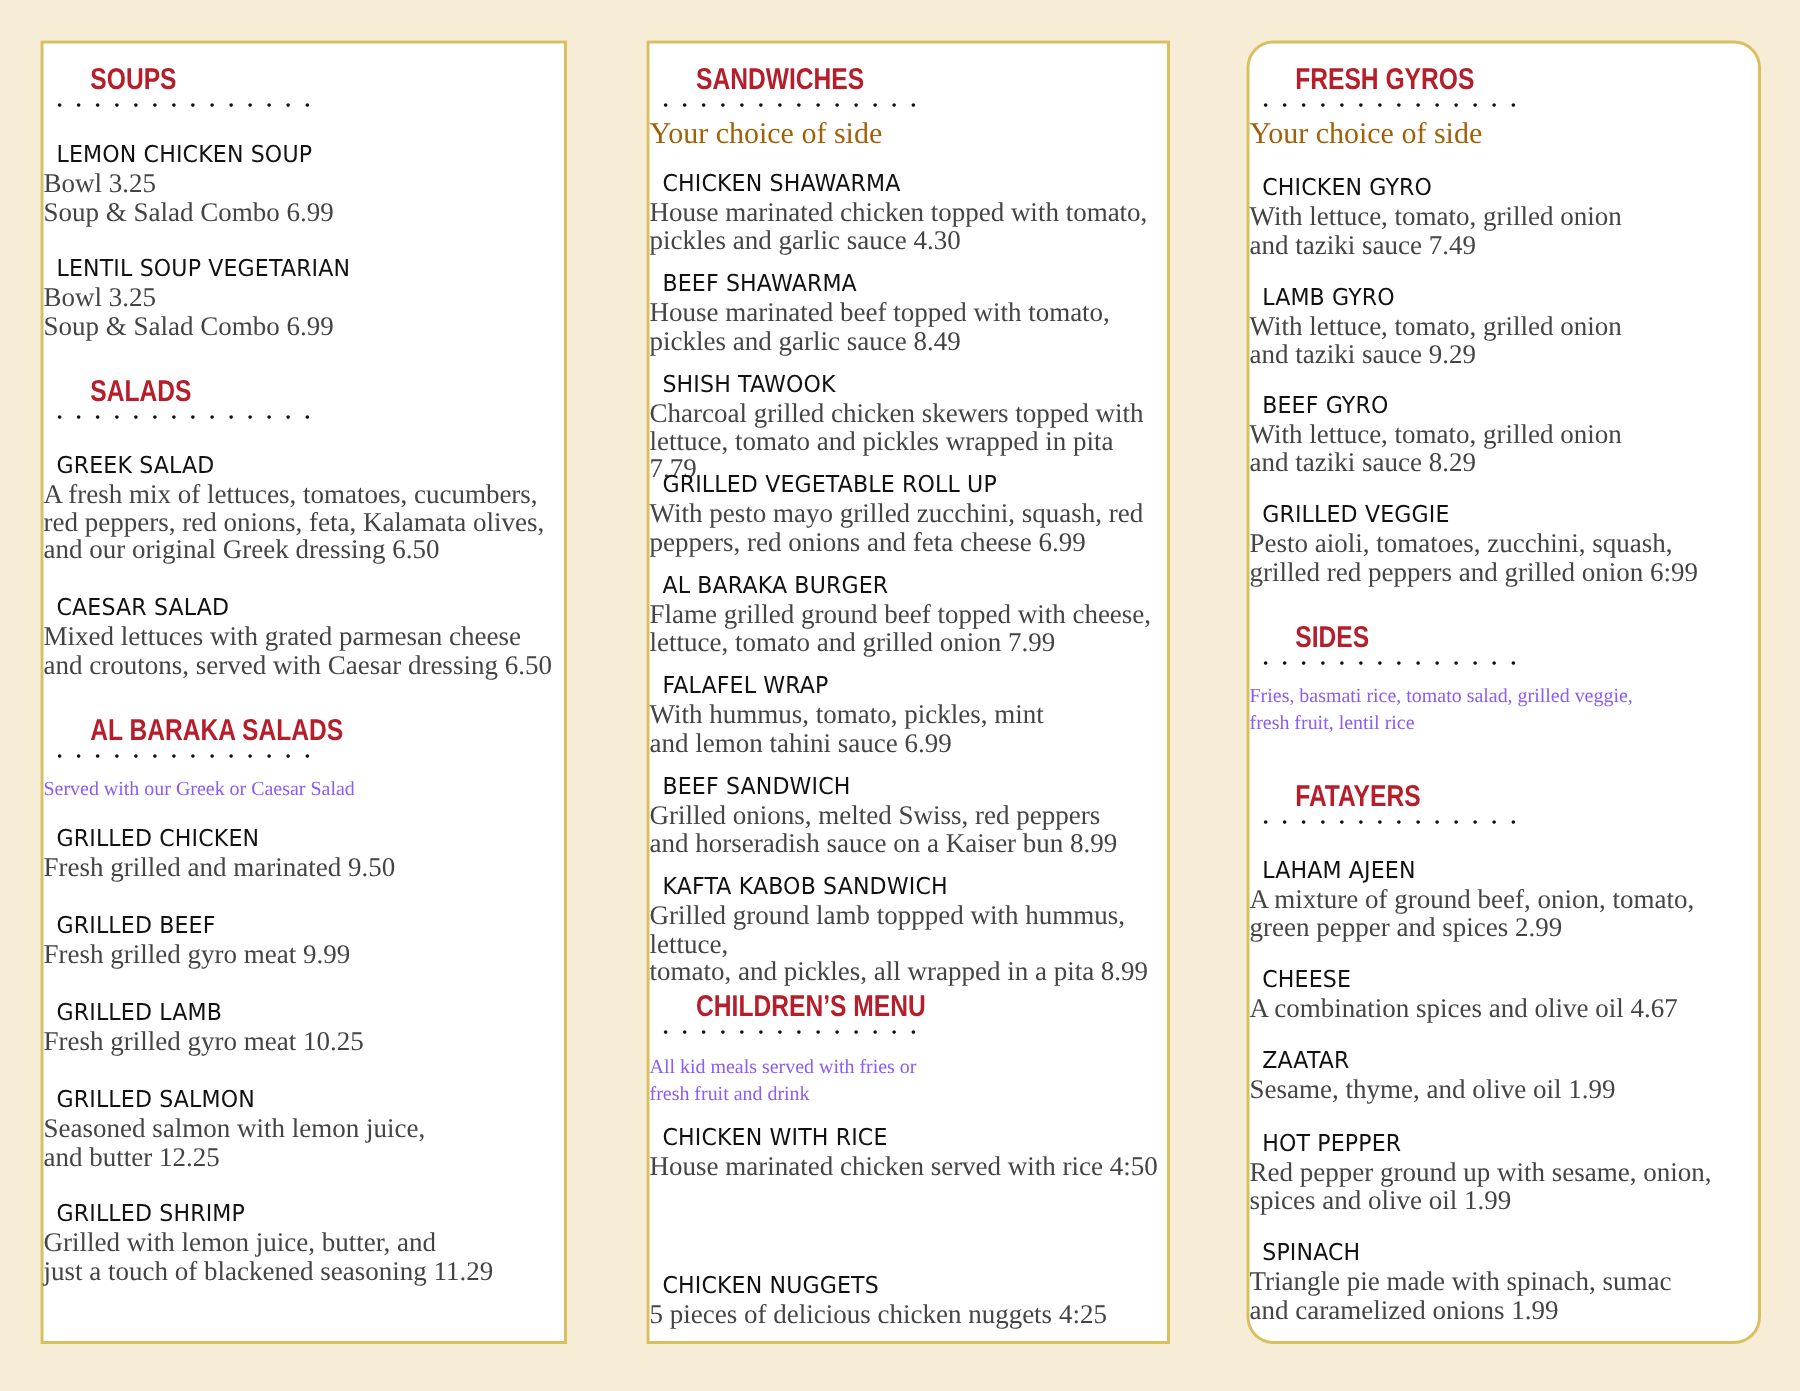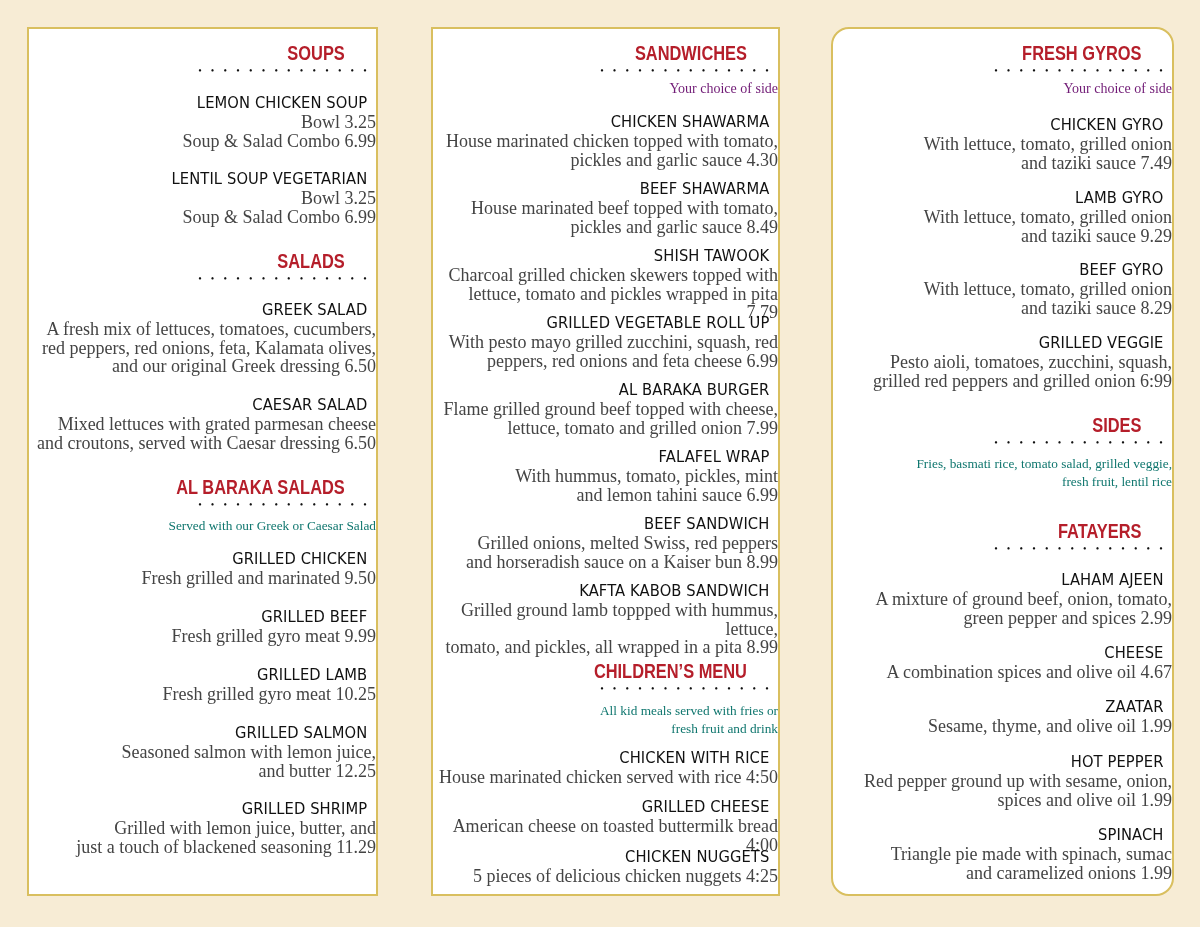--- a/index.html
+++ b/index.html
@@ -2,32 +2,32 @@
 <html><head>
 <meta charset="utf-8">
 <style>
   html, body { margin:0; padding:0; }
   body {
     width:1200px; height:927px; background:#f7ecd5; position:relative; overflow:hidden;
     font-family:"Liberation Serif", serif; color:#333;
   }
   .panel {
     position:absolute; top:27px; height:869px; background:#fff;
-    border:2px solid #d9bf5f; box-sizing:border-box; text-align:right;
+    border:2px solid #d9bf5f; box-sizing:border-box; text-align:left;
   }
   #p1 { left:27px; width:351px; }
   #p2 { left:431px; width:349px; }
   #p3 { left:831px; width:343px;border-radius:18px; }
   .sec-title {
     font-family:"Liberation Sans", sans-serif; font-weight:bold; color:#b51e2a;
     font-size:20px; letter-spacing:0px; transform:scaleX(0.82); line-height:24px; margin:0;
   }
   .dots { font-size:10px; letter-spacing:9.2px; color:#111; line-height:12px; height:14px; margin-left:9px; }
-  .sub { font-size:14px; color:#701a75; line-height:20px; }
-  .note { font-size:13.3px; color:#0f766e; line-height:18px; }
+  .sub { font-size:20px; color:#a16207; line-height:20px; }
+  .note { font-size:13.3px; color:#8b5cf6; line-height:18px; }
   .item-name {
     font-family:"DejaVu Sans", sans-serif; font-size:15.5px; color:#111; line-height:20px;
     letter-spacing:0.1px; transform:scaleX(0.95);
   }
   .item-desc { font-size:18px; color:#444; line-height:18.5px; white-space:pre-line; }
   .sec { position:absolute; left:0; right:0; }
   .item { position:absolute; left:0; right:0; }
 </style>
 </head>
 <body>
@@ -143,24 +143,20 @@
   <div class="sec" style="top:630px">
     <div class="sec-title">CHILDREN’S MENU</div>
     <div class="dots">••••••••••••••</div>
     <div class="note" style="white-space:pre-line;margin-top:5px">All kid meals served with fries or
 fresh fruit and drink</div>
   </div>
   <div class="item" style="top:719px">
     <div class="item-name">CHICKEN WITH RICE</div>
     <div class="item-desc">House marinated chicken served with rice 4:50</div>
   </div>
-  <div class="item" style="top:768px">
-    <div class="item-name">GRILLED CHEESE</div>
-    <div class="item-desc">American cheese on toasted buttermilk bread  4:00</div>
-  </div>
   <div class="item" style="top:818px">
     <div class="item-name">CHICKEN NUGGETS</div>
     <div class="item-desc">5 pieces of delicious chicken nuggets  4:25</div>
   </div>
 </div>
 
 <div class="panel" id="p3">
   <div class="sec" style="top:12px">
     <div class="sec-title">FRESH GYROS</div>
     <div class="dots">••••••••••••••</div>

